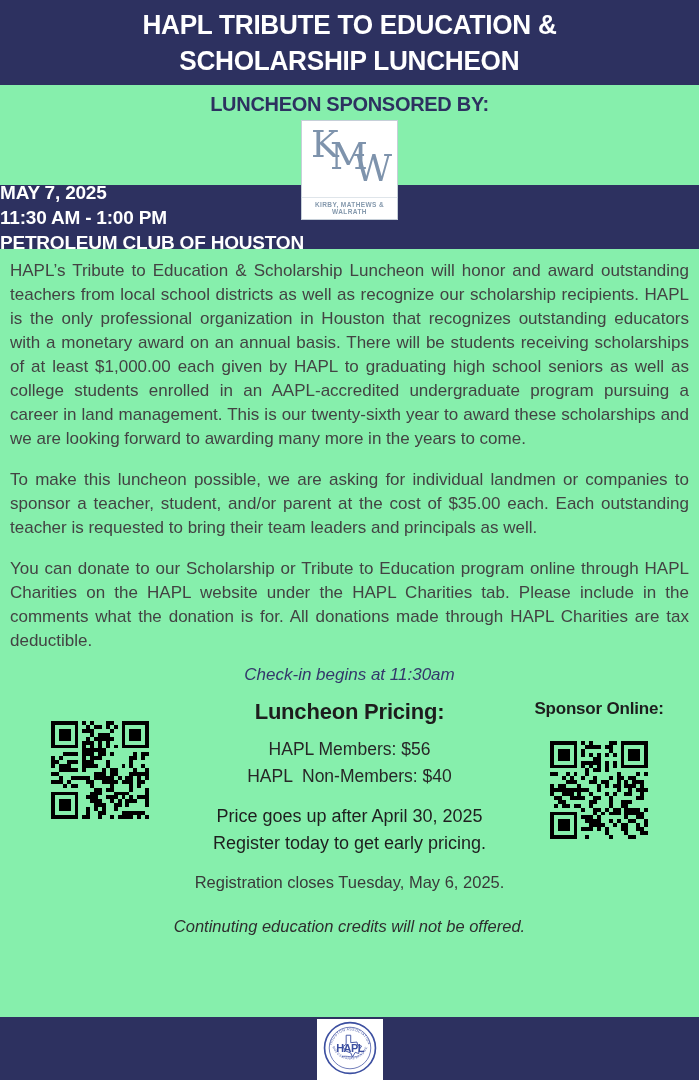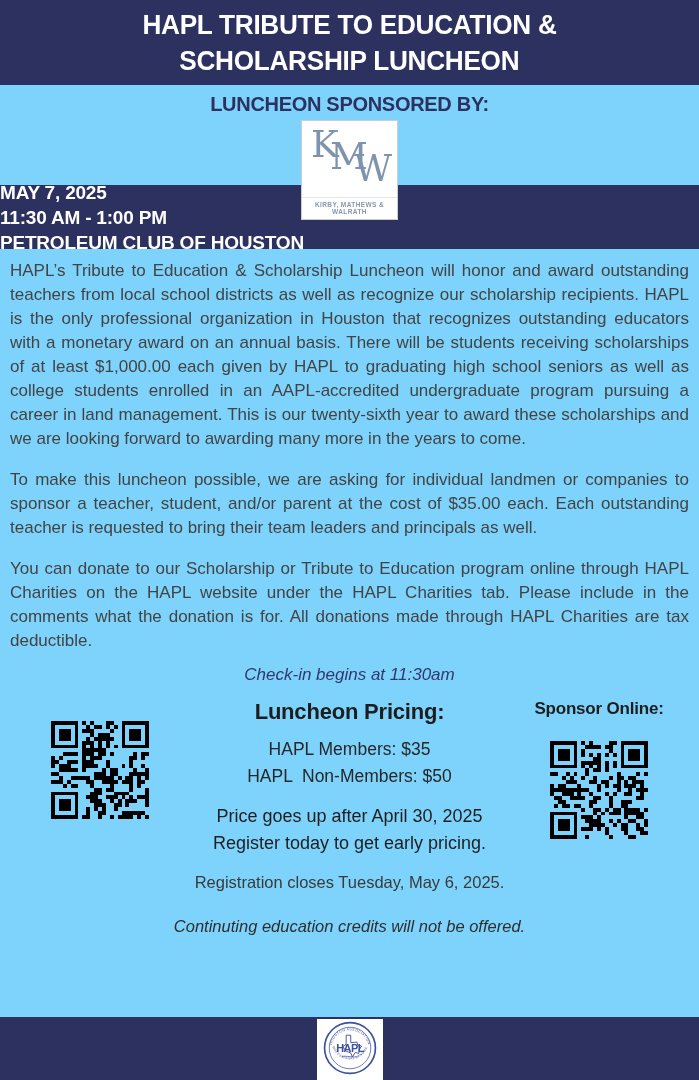--- a/index.html
+++ b/index.html
@@ -1,18 +1,18 @@
 <!DOCTYPE html>
 <html><head>
 <meta charset="utf-8">
 <style>
   * { margin:0; padding:0; box-sizing:border-box; }
   html,body { background:#e8e8e8; }
   .page {
-    width:699px; height:1080px; margin:0 auto; background:#7dd3fc;
+    width:699px; height:1080px; margin:0 auto; background:#86efac;
     position:relative; overflow:hidden;
     font-family:"Liberation Sans", sans-serif; color:#464646;
   }
   
   .title-band {
     background:#2d3160; color:#fff; height:85px;
     display:flex; flex-direction:column; justify-content:center; align-items:center;
     text-align:center;
   }
   .title-band .line {
@@ -430,22 +430,22 @@
           <rect x="19" y="24" width="1" height="1"></rect>
           <rect x="20" y="24" width="1" height="1"></rect>
           <rect x="22" y="24" width="1" height="1"></rect>
           <rect x="24" y="24" width="1" height="1"></rect>
         </svg>
     </div>
 
     <div class="col-mid">
       <div class="col-label">Luncheon Pricing:</div>
       <div class="pricing-lines">
-        <div class="pre">HAPL Members: $35</div>
-        <div class="pre">HAPL  Non-Members: $50</div>
+        <div class="pre">HAPL Members: $56</div>
+        <div class="pre">HAPL  Non-Members: $40</div>
       </div>
       <div class="pricing-notes">
         <div>Price goes up after April 30, 2025</div>
         <div>Register today to get early pricing.</div>
       </div>
     </div>
 
     <div class="col-side">
       <div class="col-label">Sponsor Online:</div>
       <svg class="qr" viewBox="0 0 25 25" shape-rendering="crispEdges" fill="#000">

